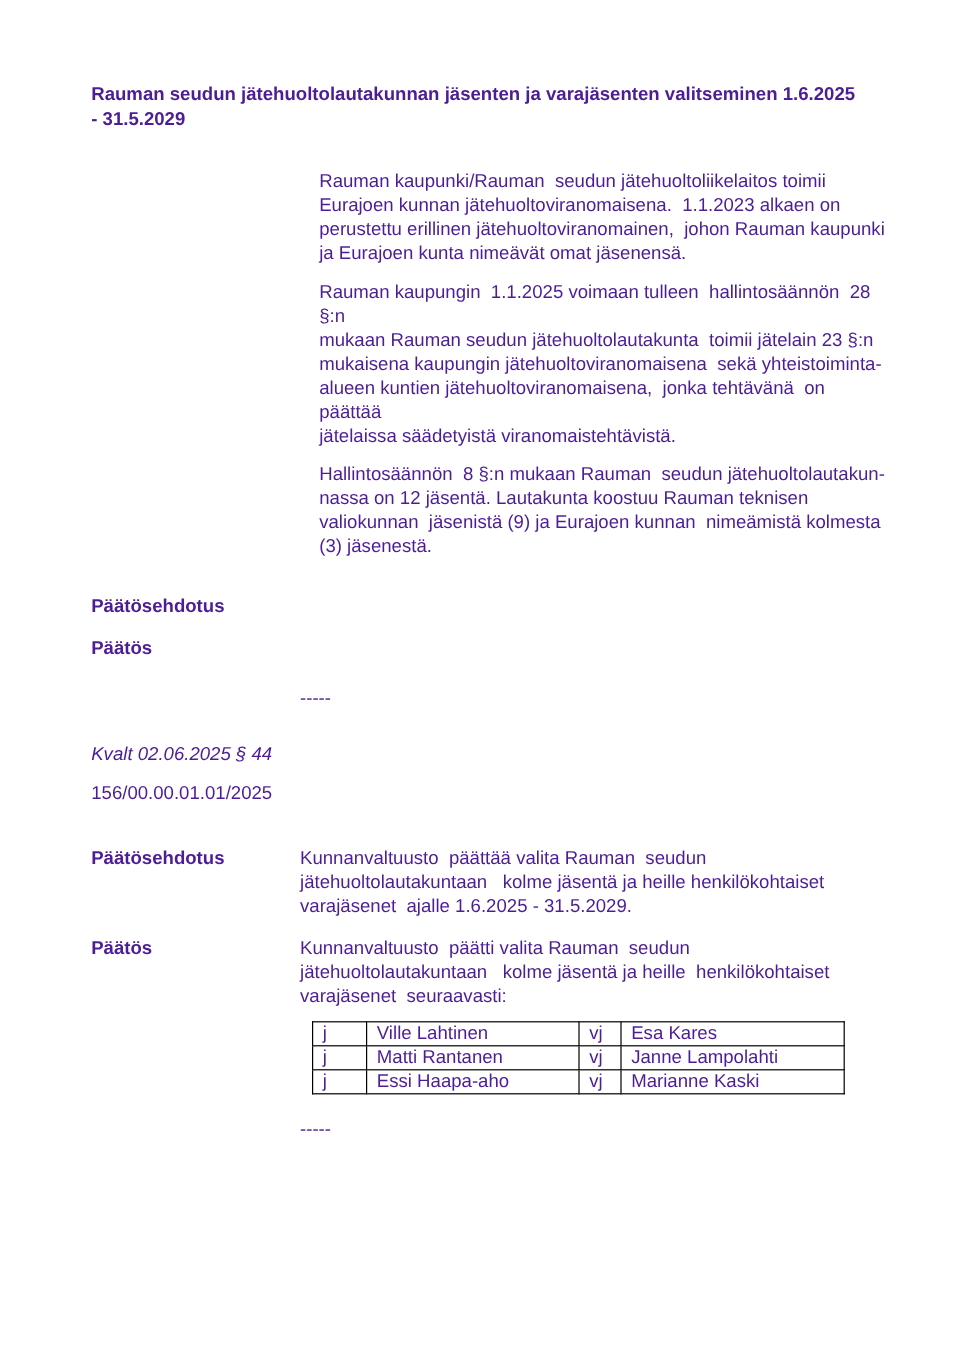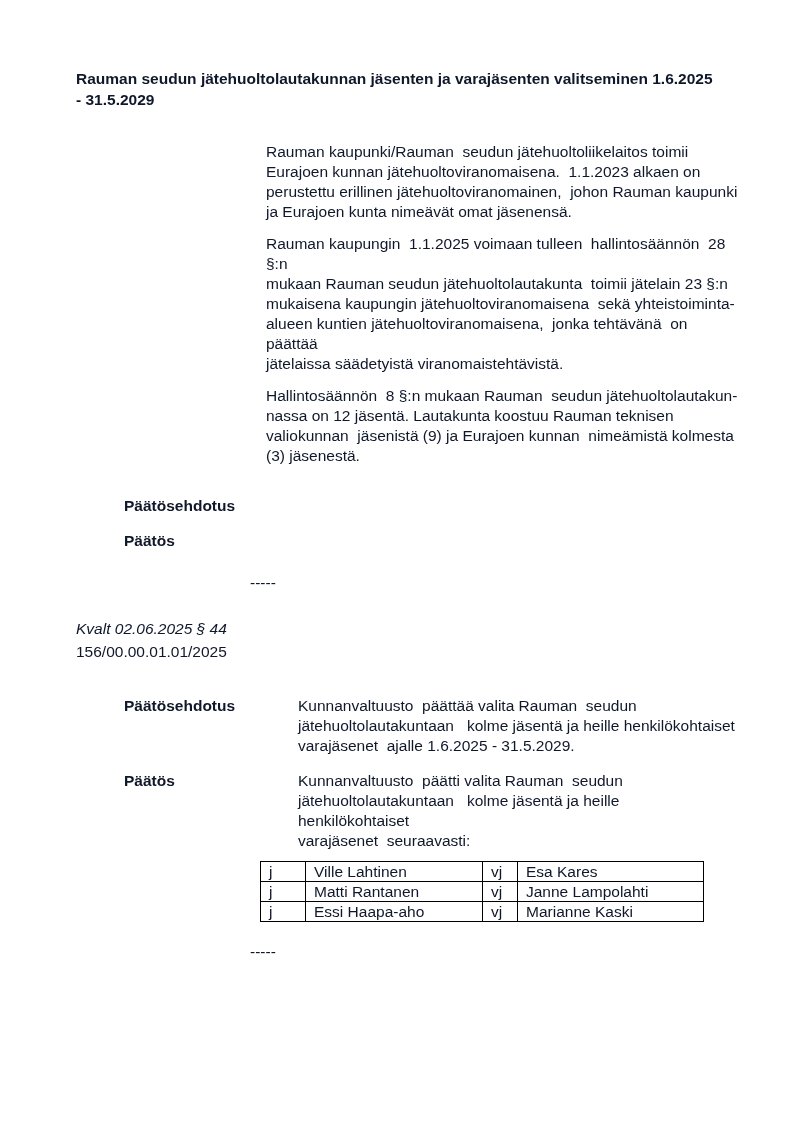--- a/index.html
+++ b/index.html
@@ -5,41 +5,41 @@
   html, body {
     margin: 0;
     padding: 0;
     background: #ffffff;
   }
   .page {
     position: relative;
     width: 794px;
     height: 1122px;
     background: #ffffff;
-    color: #0f172a;
+    color: #4c1d95;
     font-family: "Liberation Sans", "DejaVu Sans", sans-serif;
     font-size: 15.5px;
     box-sizing: border-box;
     padding: 68px 56px 0 76px;
     overflow: hidden;
   }
   .doc-title {
     margin: 0;
     font-size: 15.5px;
     font-weight: bold;
     line-height: 21px;
     white-space: pre-wrap;
   }
   .heading {
     line-height: 21px;
     white-space: pre-wrap;
   }
   .heading.khall { margin-top: 17px; }
   .heading.kvalt { margin-top: 25px; font-style: italic; }
-  .heading.case  { margin-top: 2px; }
+  .heading.case  { margin-top: 12px; }
   .indent-block {
     margin-left: 174px;
     margin-top: 32px;
   }
   .para {
     margin: 0 0 12px 16px;
     line-height: 20px;
     white-space: pre-wrap;
   }
   .section {
@@ -48,21 +48,20 @@
   }
   .section.s1 { margin-top: 30px; }
   .section.s2 { margin-top: 15px; }
   .section.s3 { margin-top: 34px; }
   .section.s4 { margin-top: 15px; }
   .section-label {
     width: 174px;
     flex: 0 0 174px;
     font-weight: bold;
     line-height: 20px;
-    margin-left: 48px;
   }
   .section-body {
     flex: 1;
     line-height: 20px;
     white-space: pre-wrap;
   }
   .separator {
     margin-left: 174px;
     line-height: 20px;
   }

